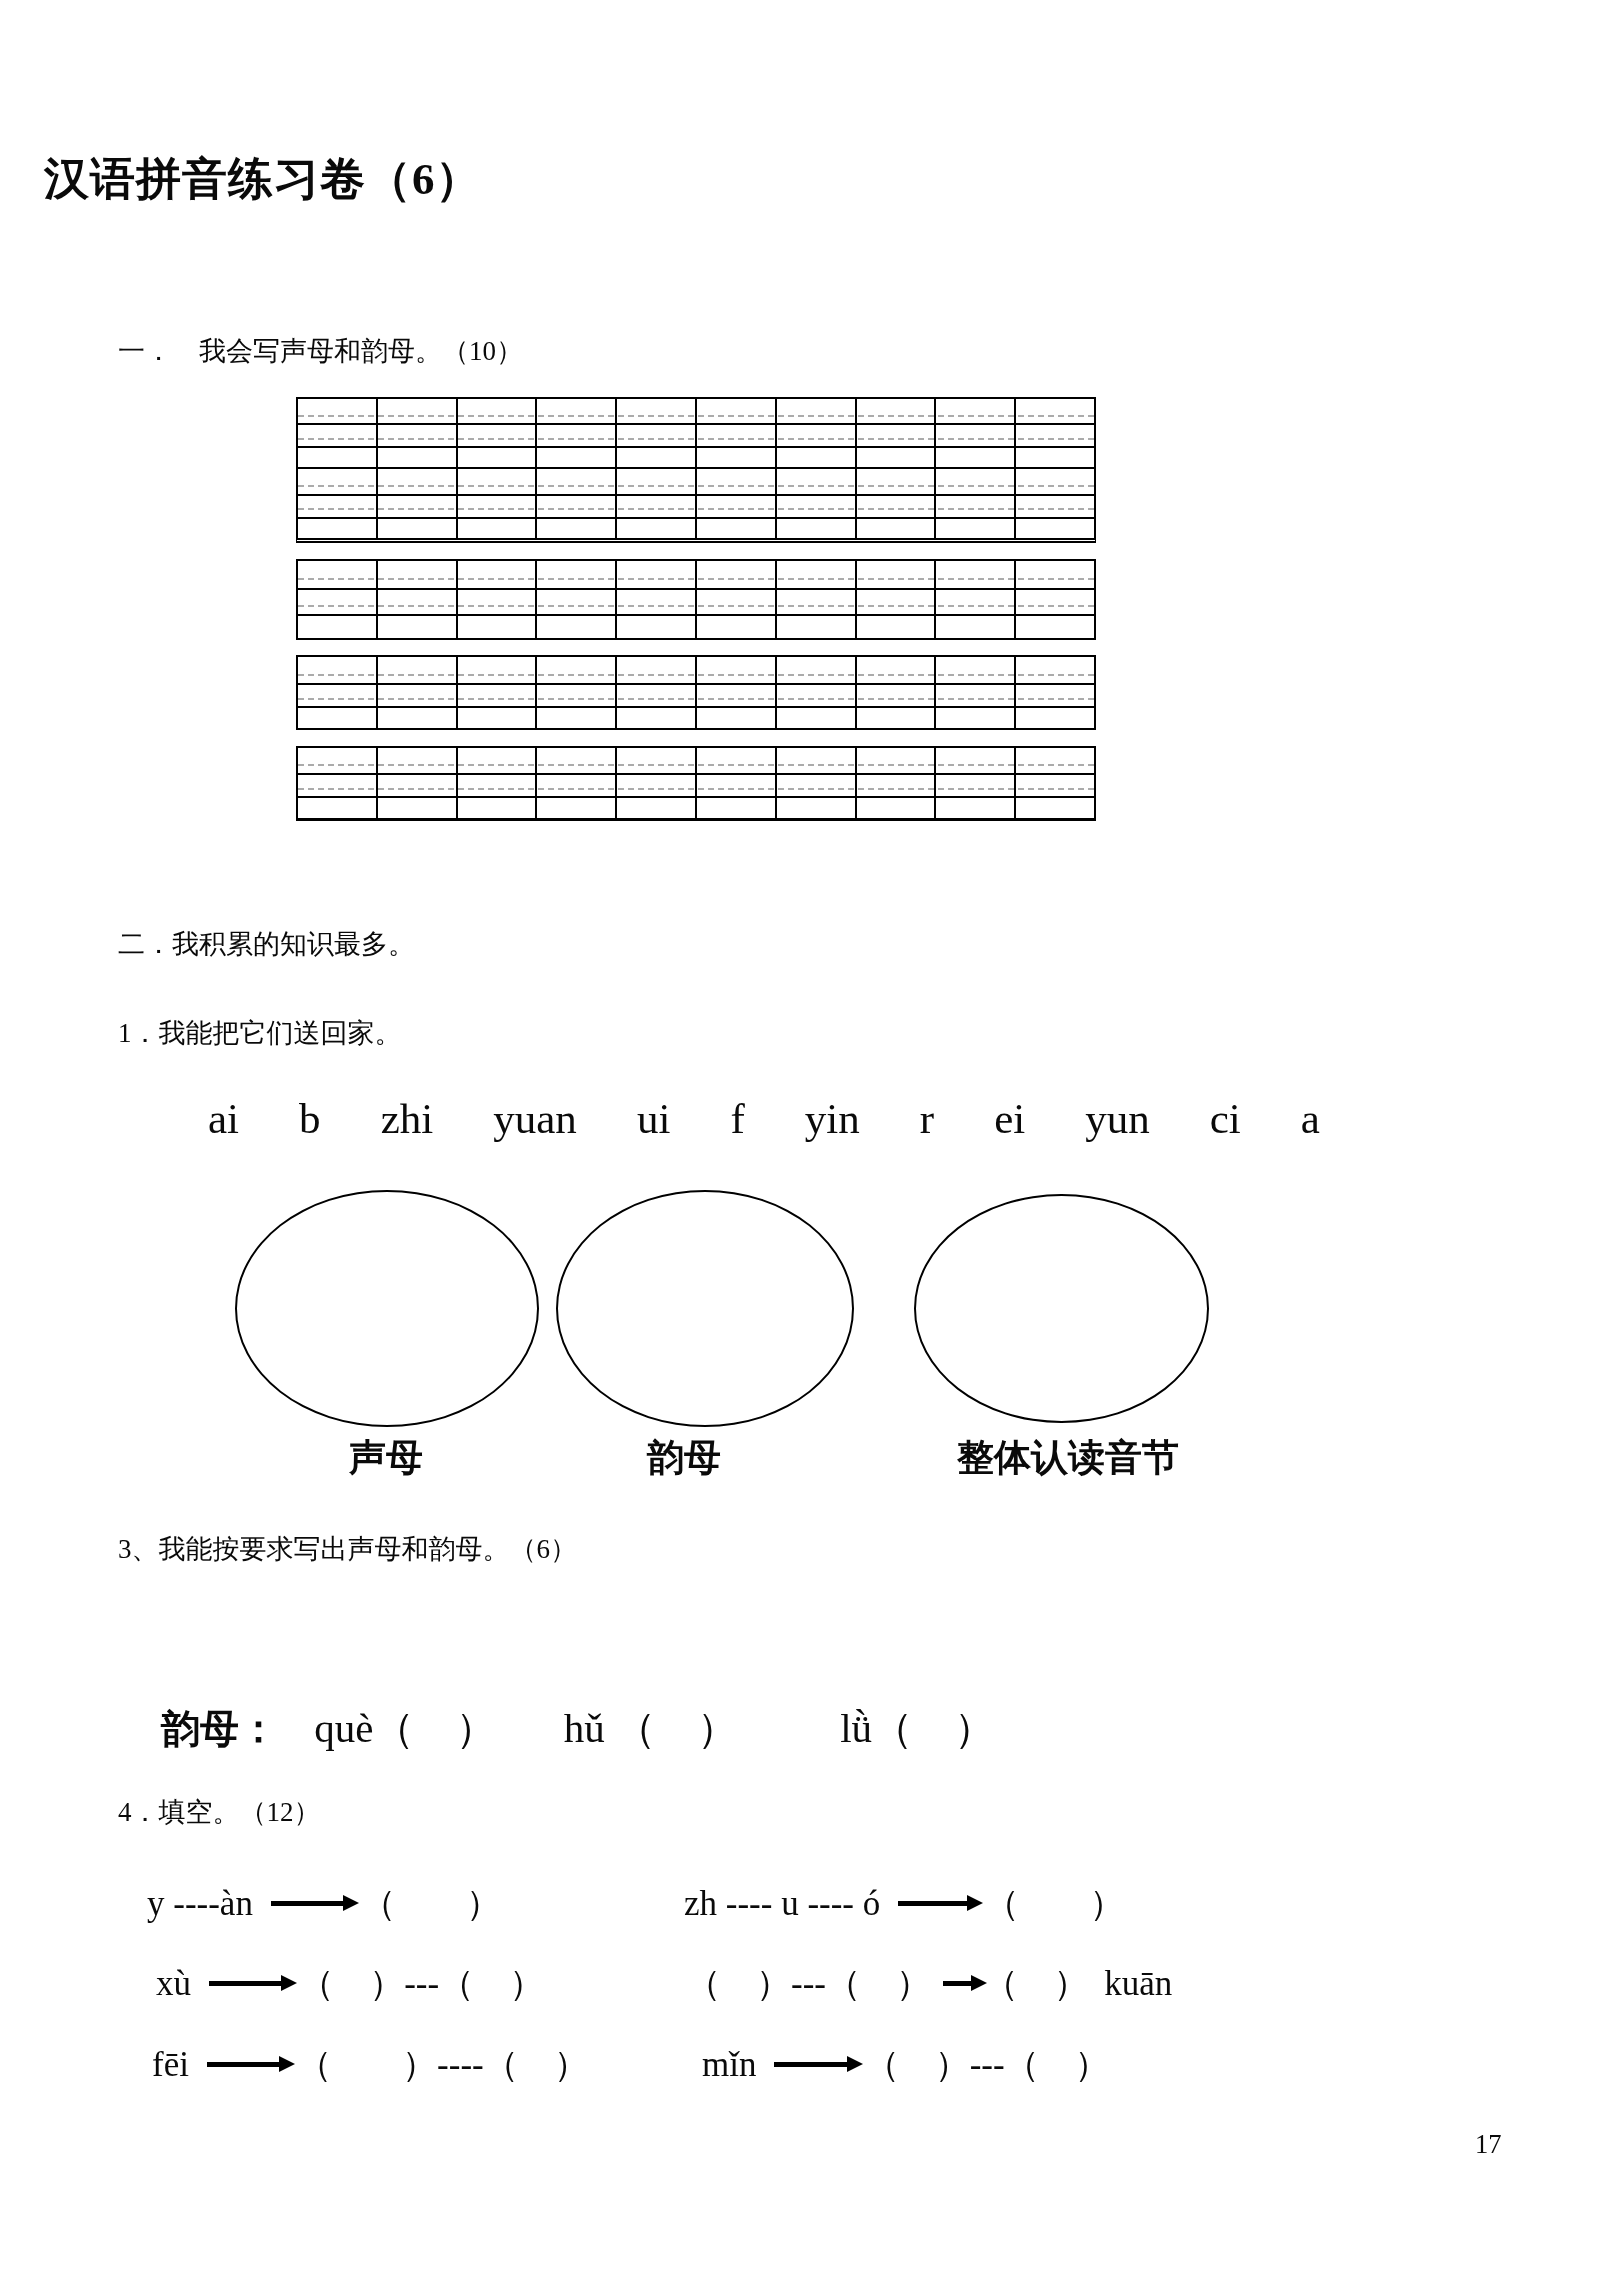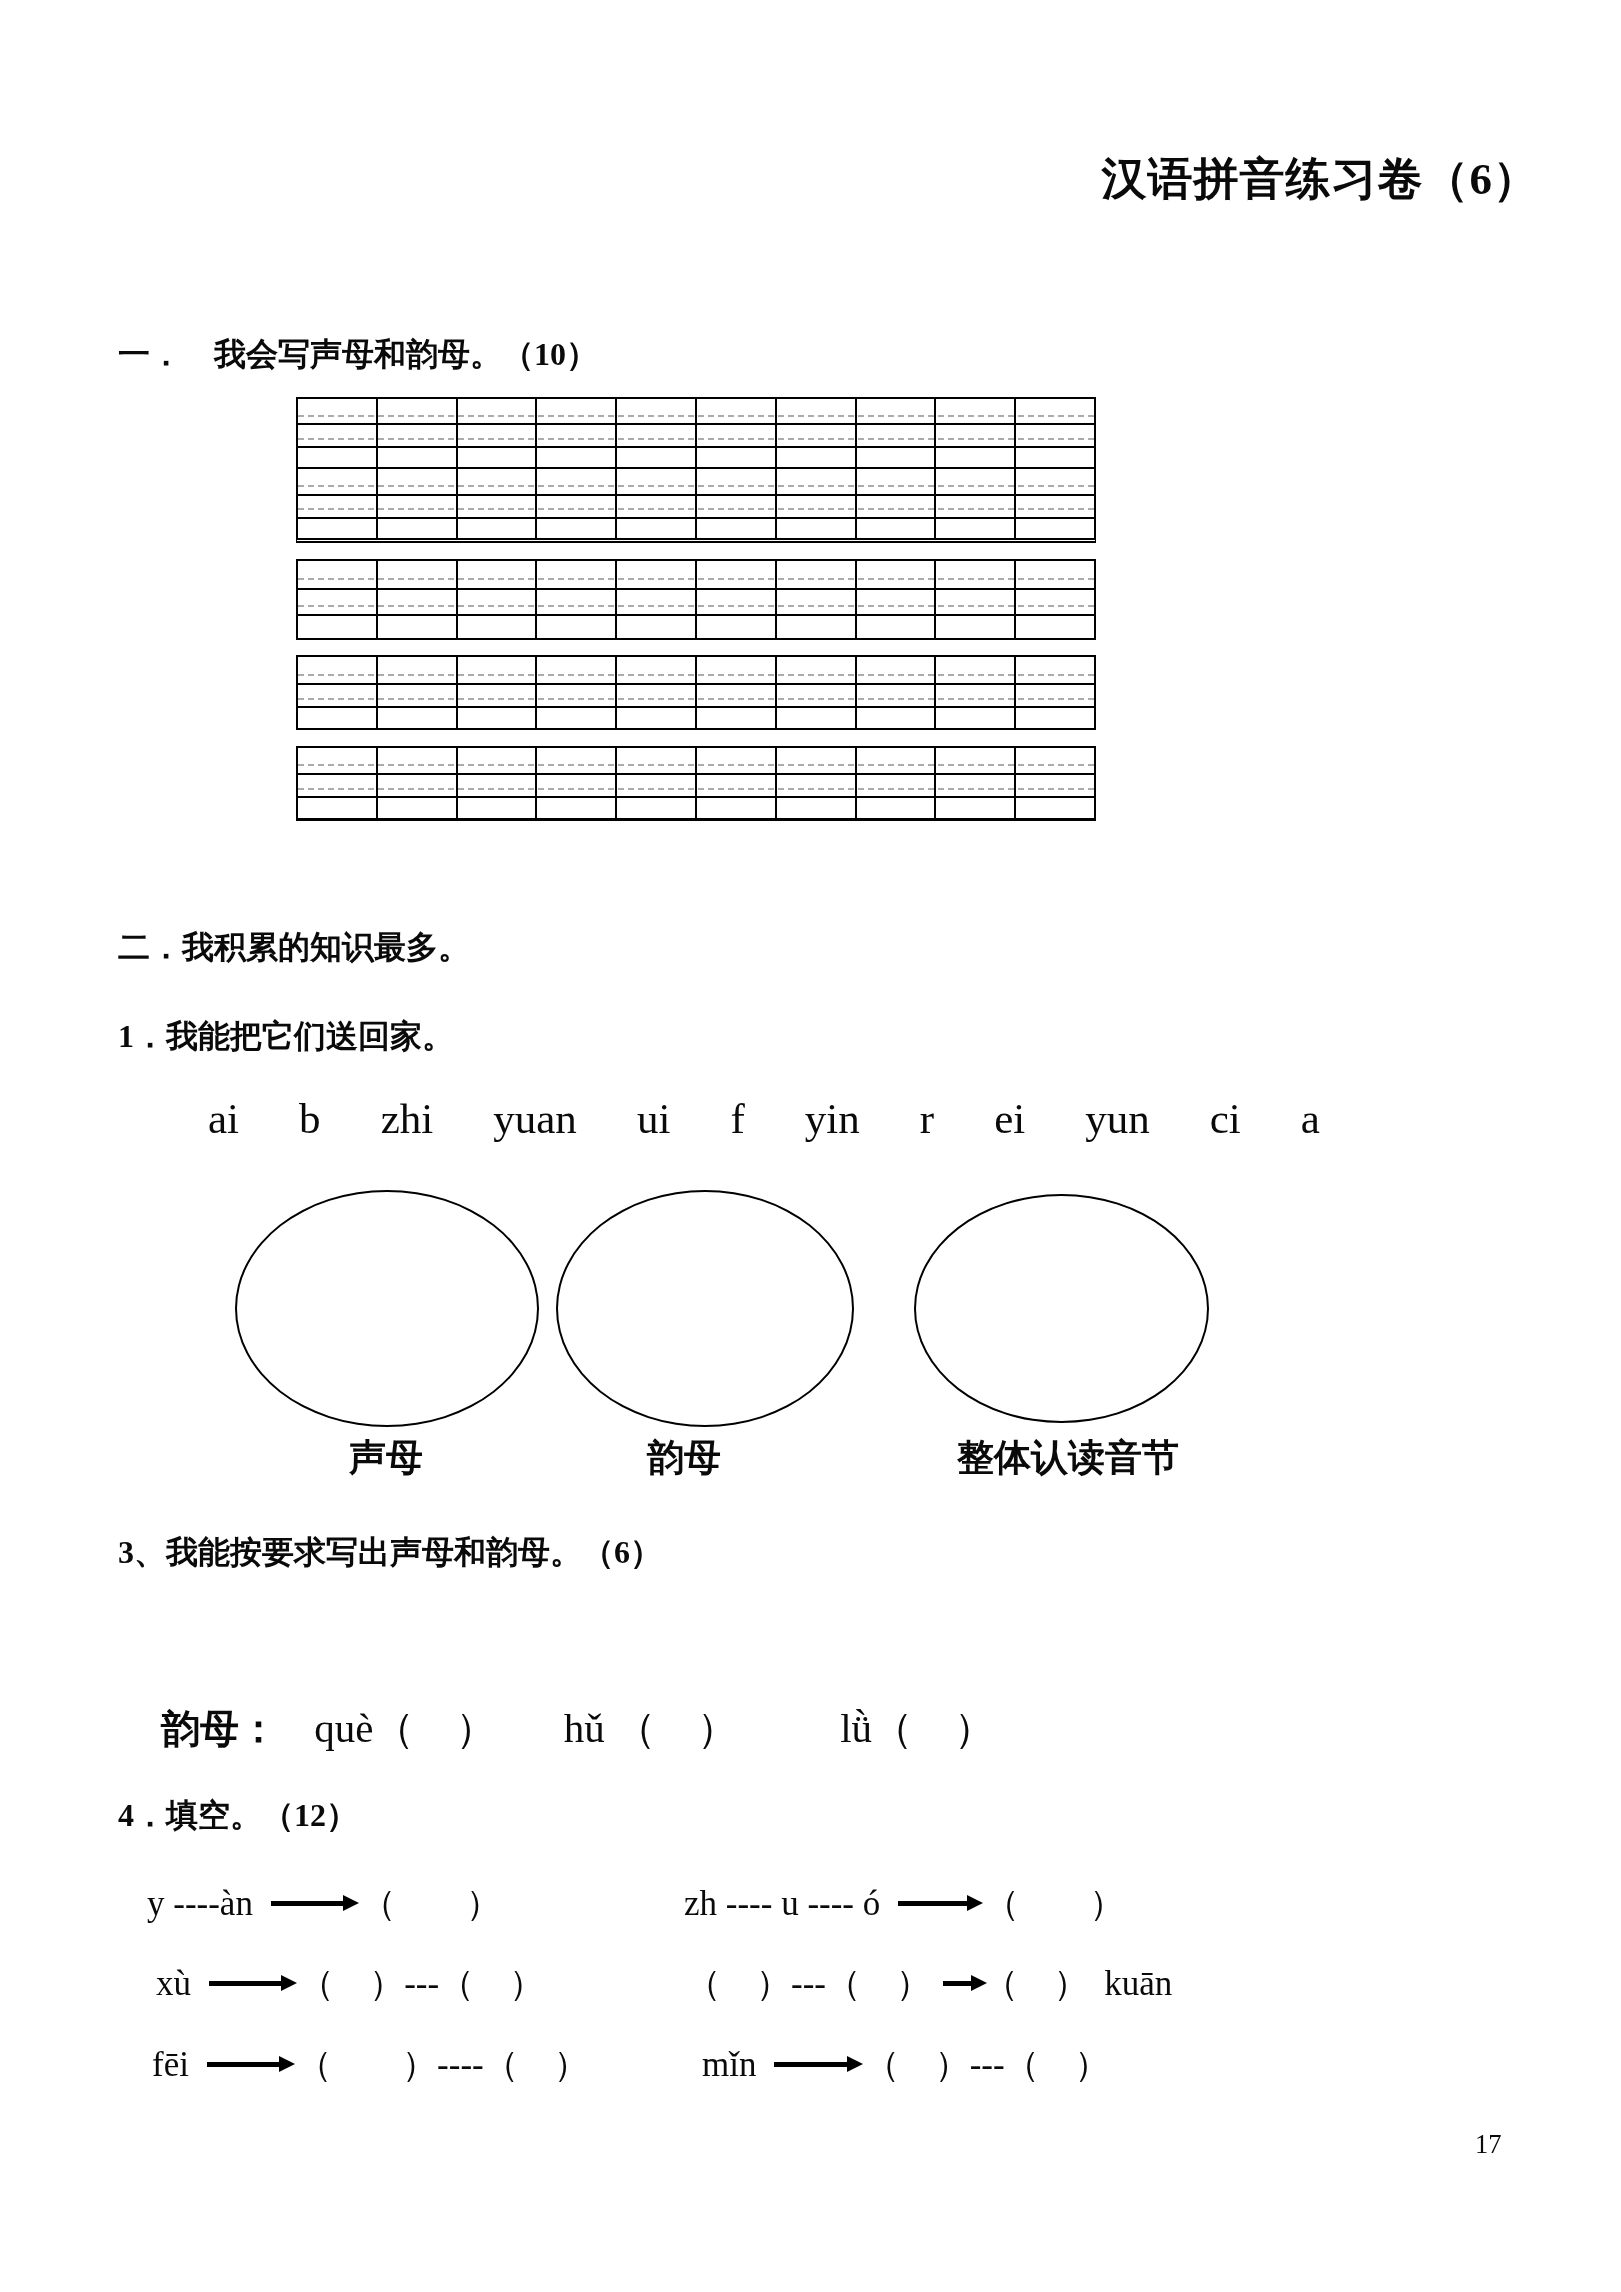--- a/index.html
+++ b/index.html
@@ -2,22 +2,22 @@
 <html lang="zh"><head>
 <meta charset="utf-8">
 <style>
   html,body{margin:0;padding:0;background:#e8e8e8;}
   .page{
     position:relative;width:1621px;height:2293px;background:#ffffff;
     font-family:"Liberation Serif","DejaVu Serif",serif;color:#0a0a0a;
     overflow:hidden;margin:0 auto;
   }
   .abs{position:absolute;white-space:nowrap;}
-  .title{top:149px;left:0;width:1539px;text-align:right;font-size:45px;font-weight:bold;letter-spacing:1px;}
-  .heading{font-weight:bold;font-size:32px;}
+  .title{top:149px;left:0;width:1539px;text-align:left;font-size:45px;font-weight:bold;letter-spacing:1px;padding-left:44px;}
+  .heading{font-weight:normal;font-size:27px;}
   .s1-heading{left:118px;top:333px;}
   .s2-heading{left:118px;top:926px;}
   .item1-heading{left:118px;top:1015px;}
   .item3-heading{left:118px;top:1531px;}
   .item4-heading{left:118px;top:1794px;}
 
   
   .grid{left:296px;top:397px;width:800px;}
   .pinyin-block{position:relative;border:2.9px solid #000;box-sizing:border-box;}
   .b1{height:72px;}

